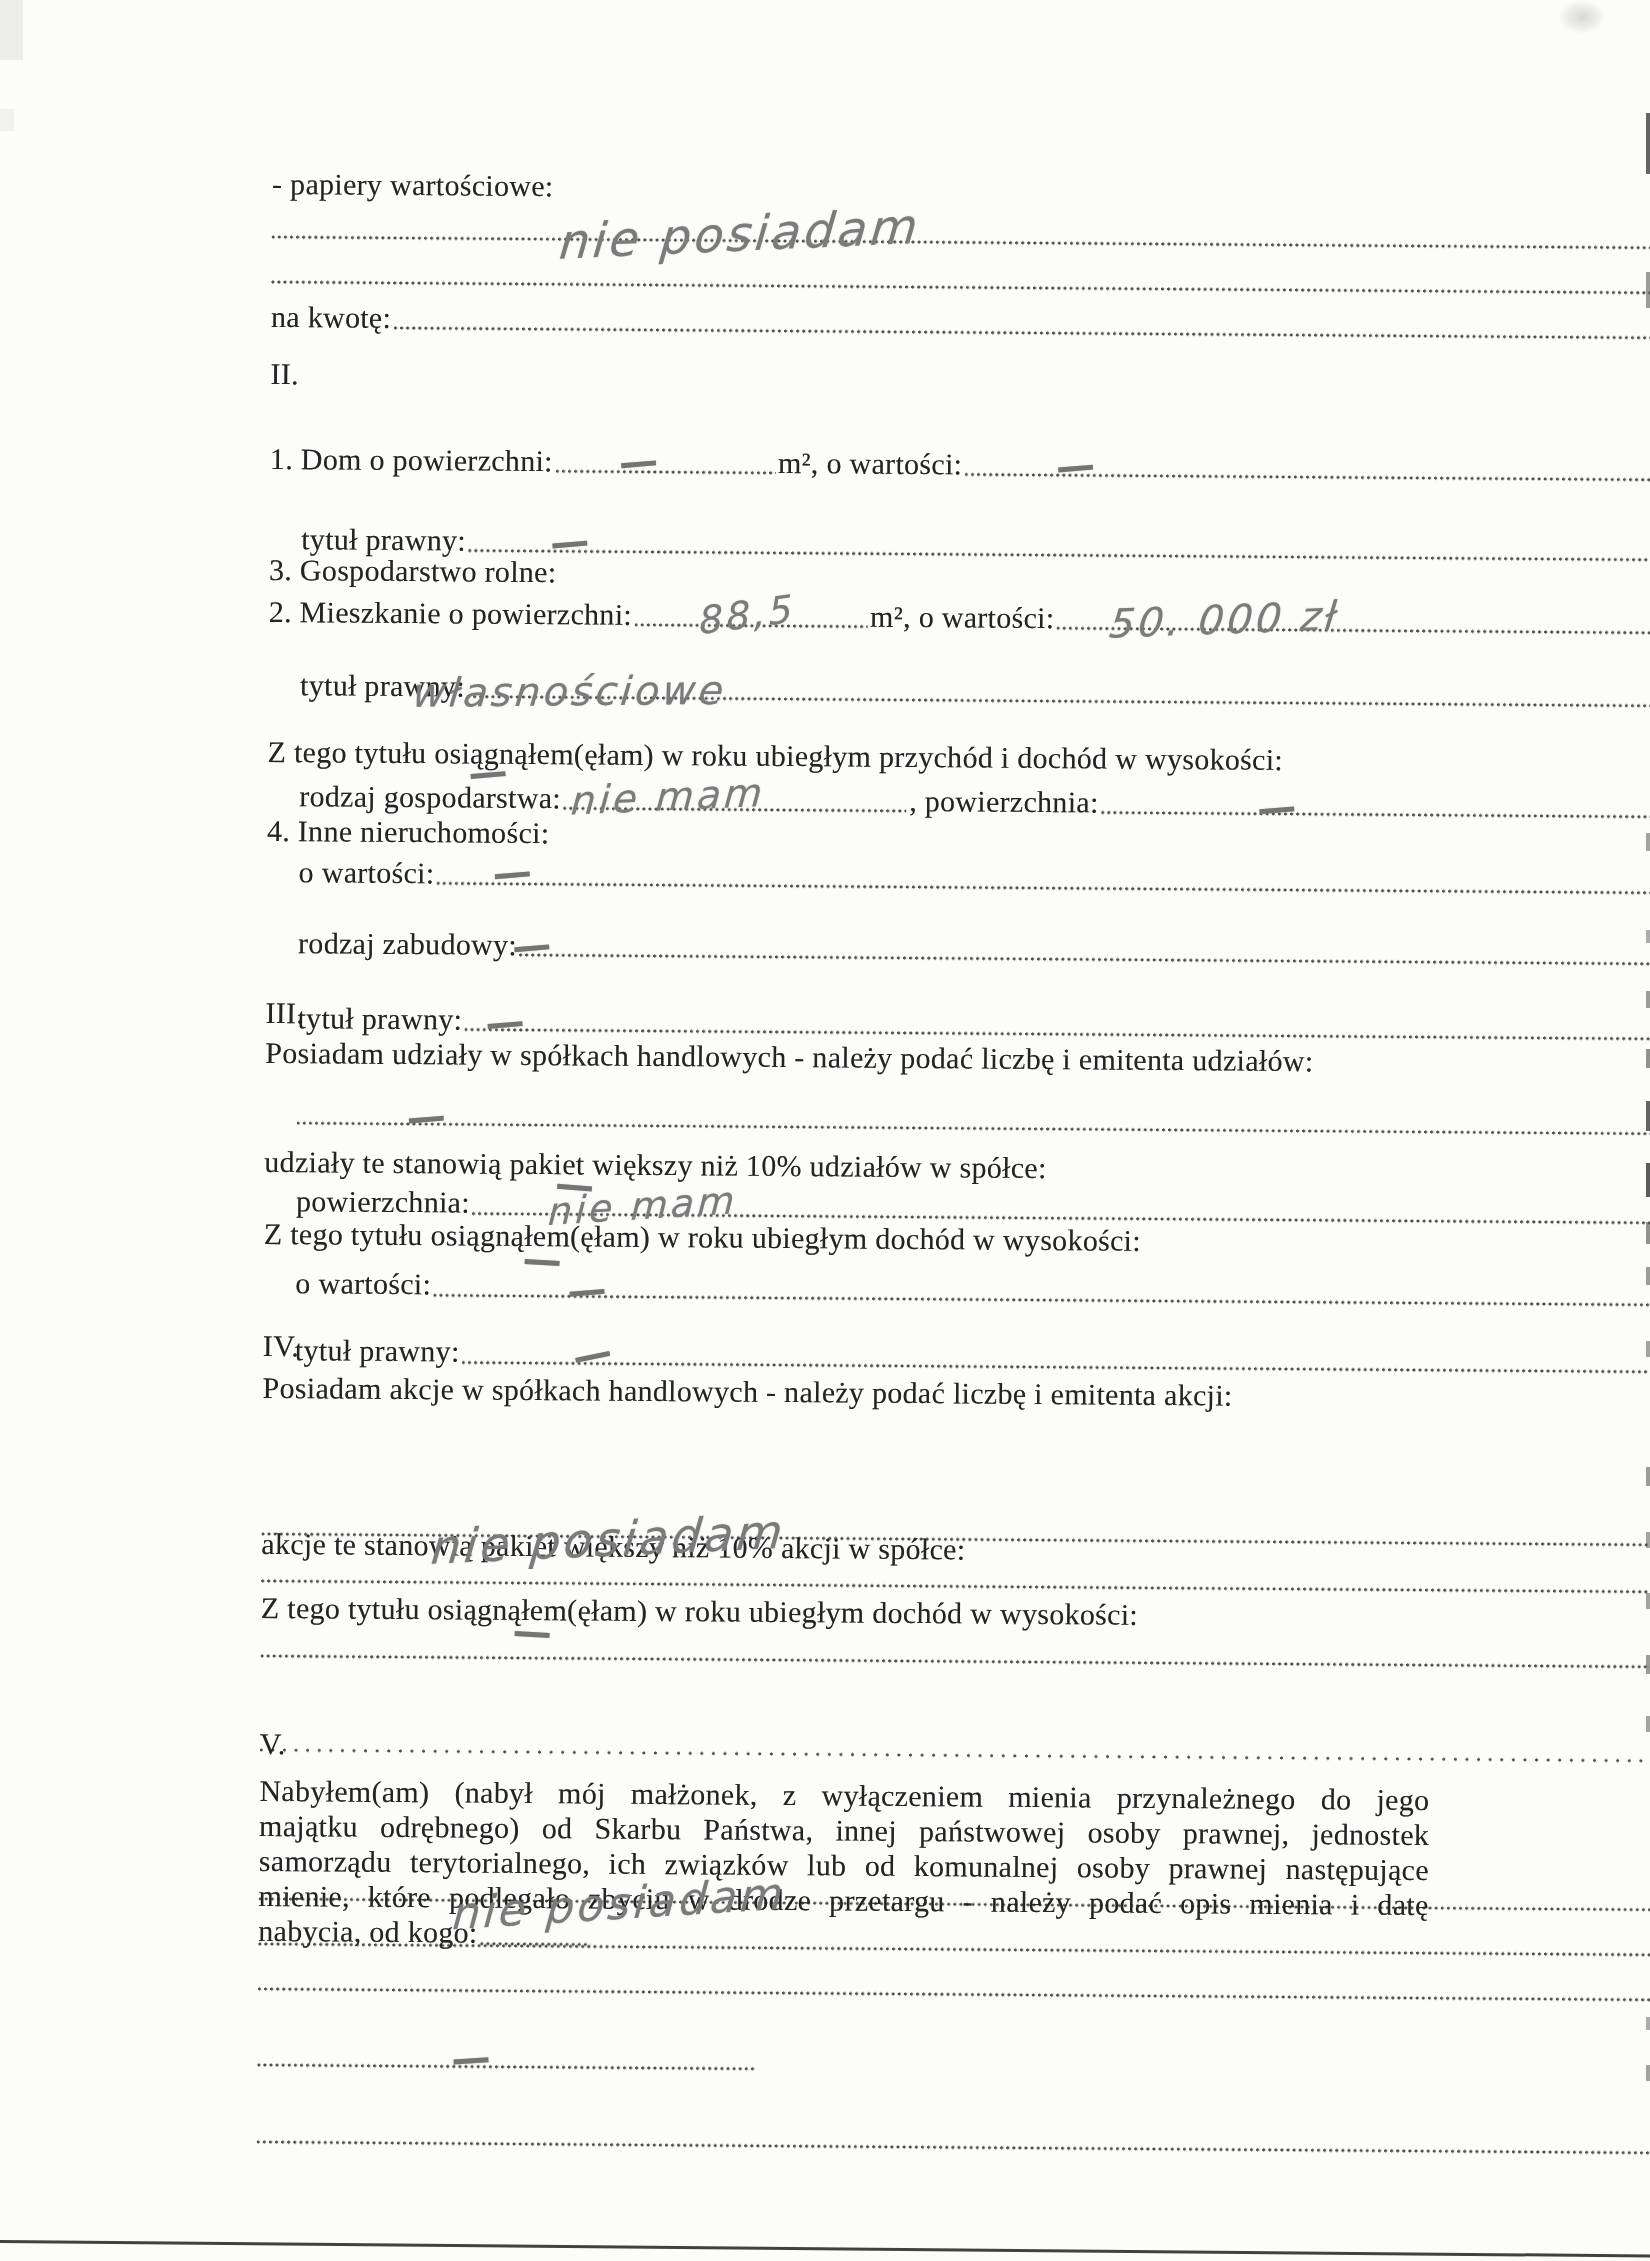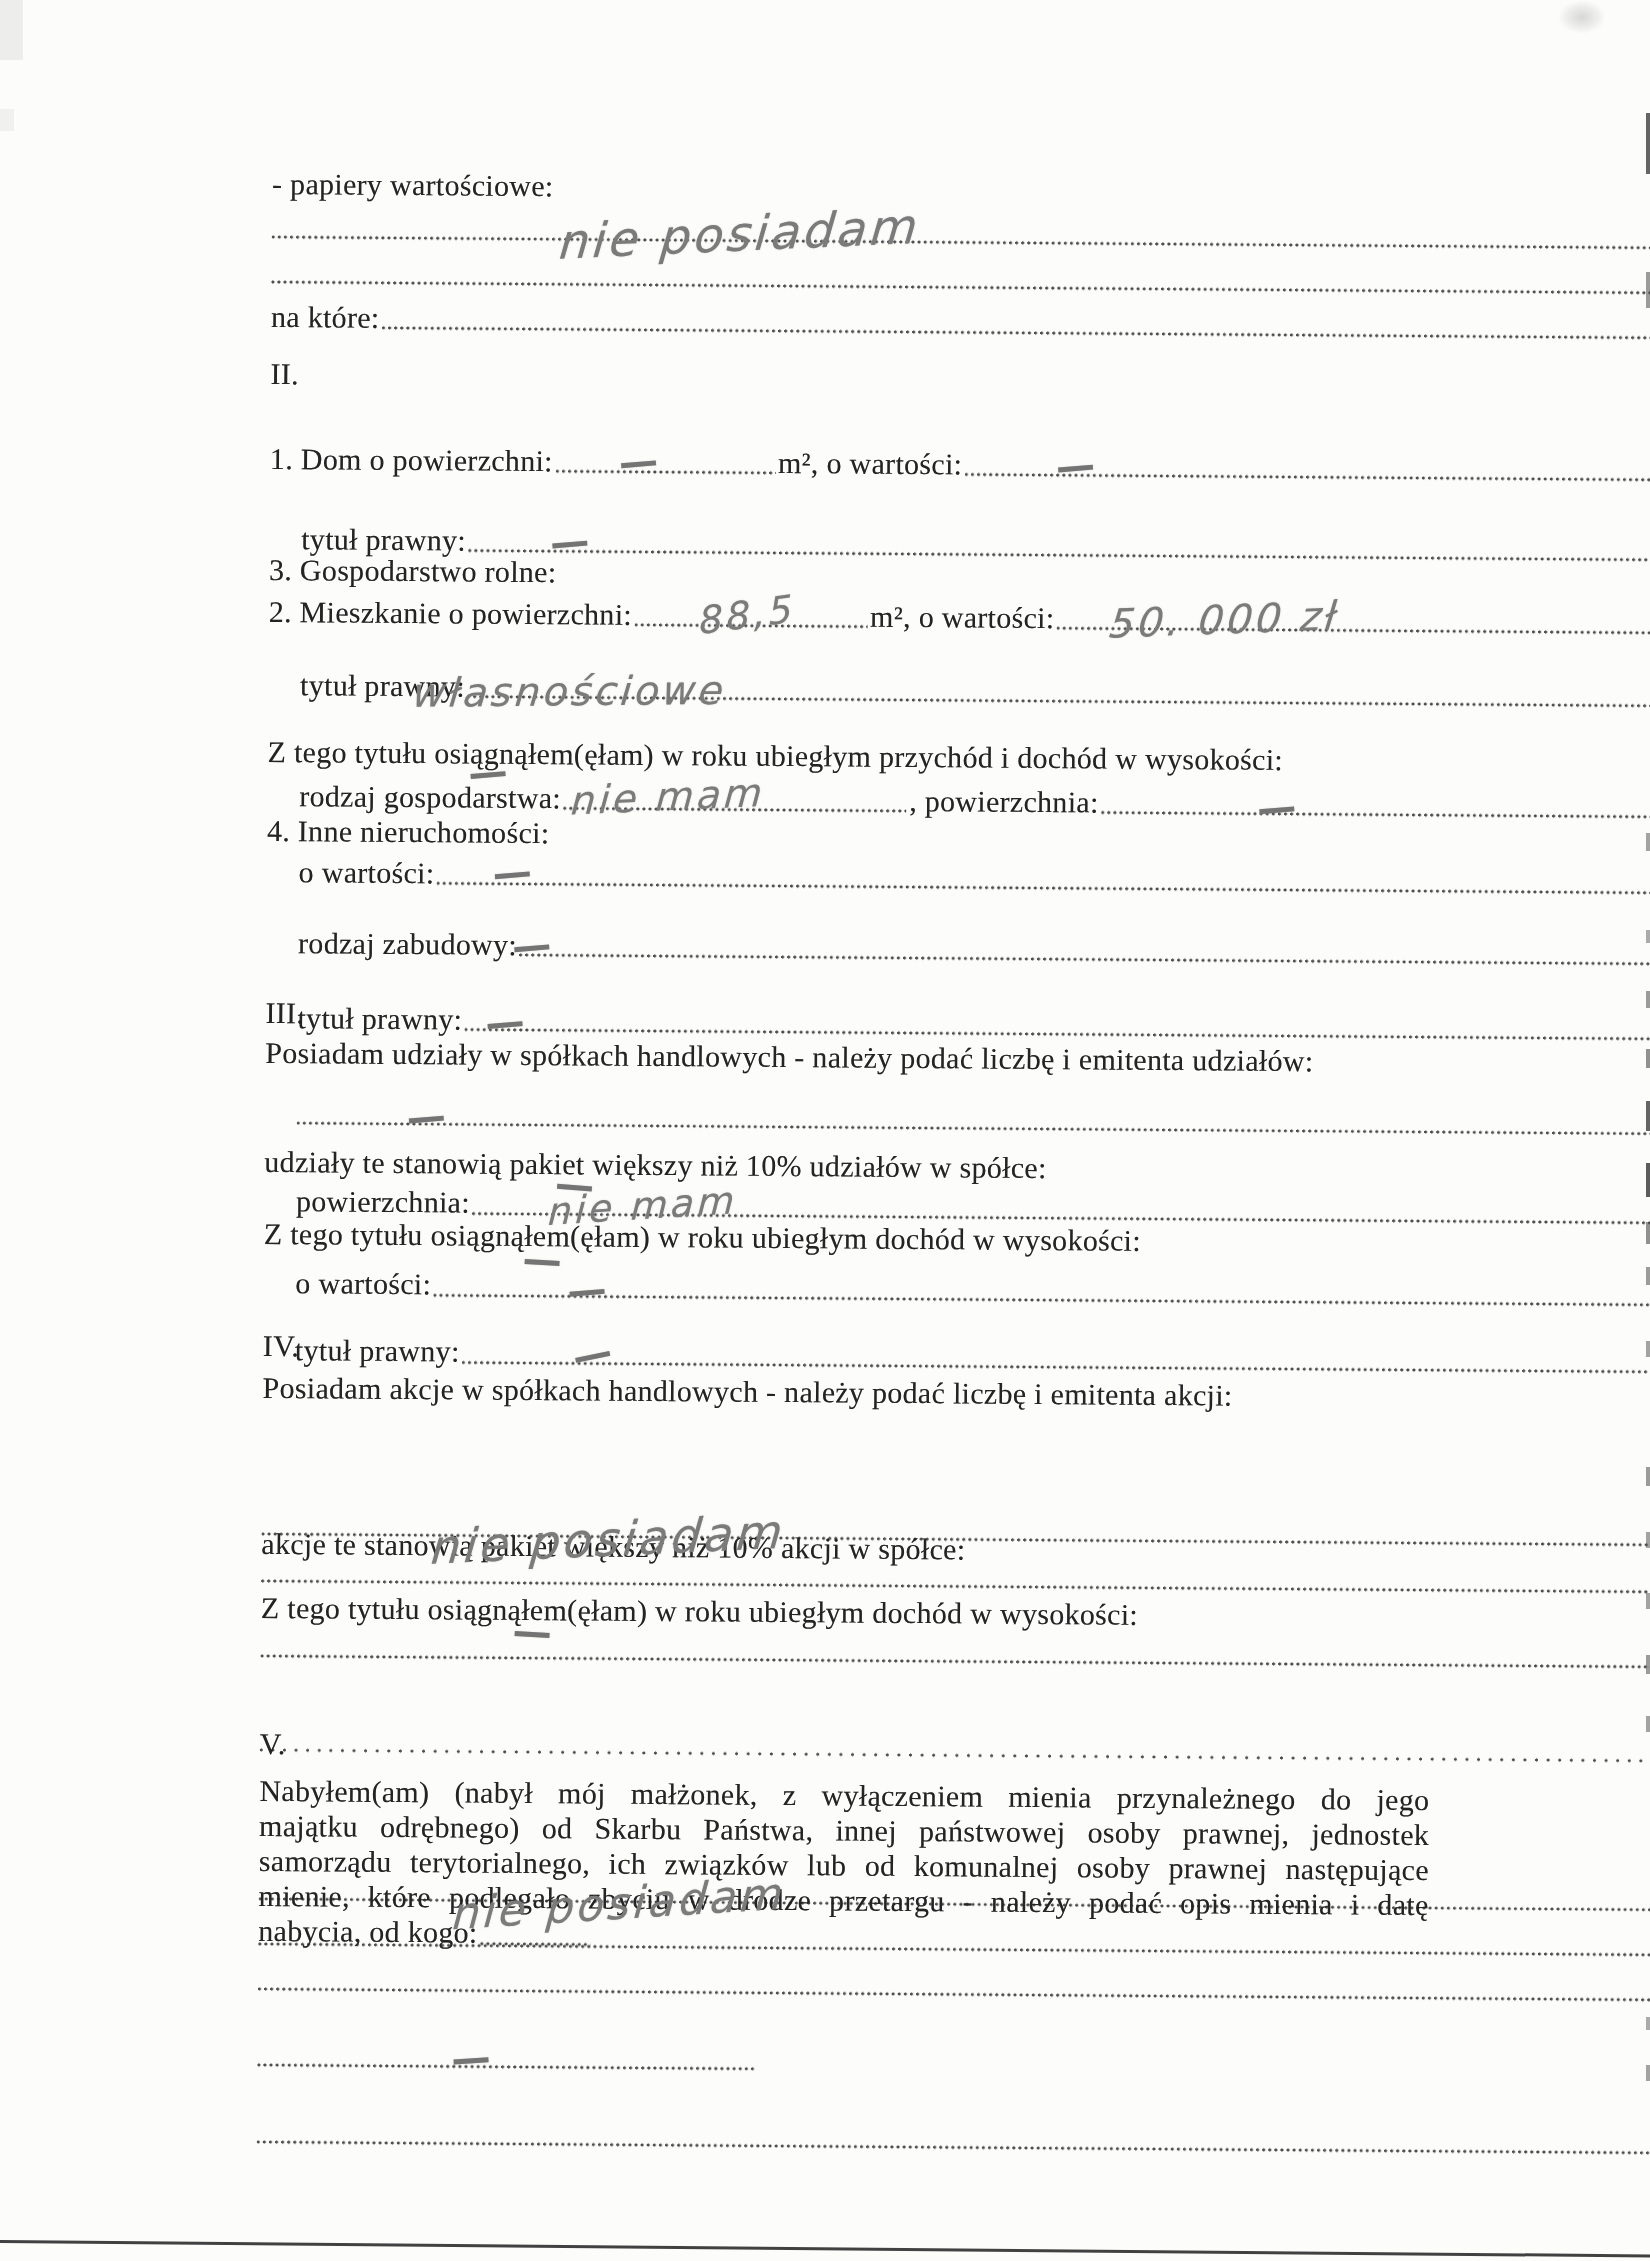--- a/index.html
+++ b/index.html
@@ -45,21 +45,21 @@
 <div class="smudge"></div>
 
 <div class="sheet">
 
   <div class="abs pr" style="top:166px">- papiery wartościowe:</div>
   <div class="abs dotline" style="top:234px">
     <span class="hand" style="left:288px;bottom:-18px;font-size:48px;transform:rotate(-3deg) skewX(-8deg)">nie posiadam</span>
   </div>
   <div class="abs dotline" style="top:273px"></div>
   <div class="abs fr" style="top:287px">
-    <span class="pr lbl">na które:</span>
+    <span class="pr lbl">na kwotę:</span>
     <span class="dots dotfill"></span>
   </div>
 
   <div class="abs pr" style="top:356px">II.</div>
 
   <div class="abs fr" style="top:393px">
     <span class="pr lbl">1. Dom o powierzchni:</span>
     <span class="dots" style="width:220px"></span>
     <span class="pr lbl">m², o wartości:</span>
     <span class="dots dotfill"></span>

